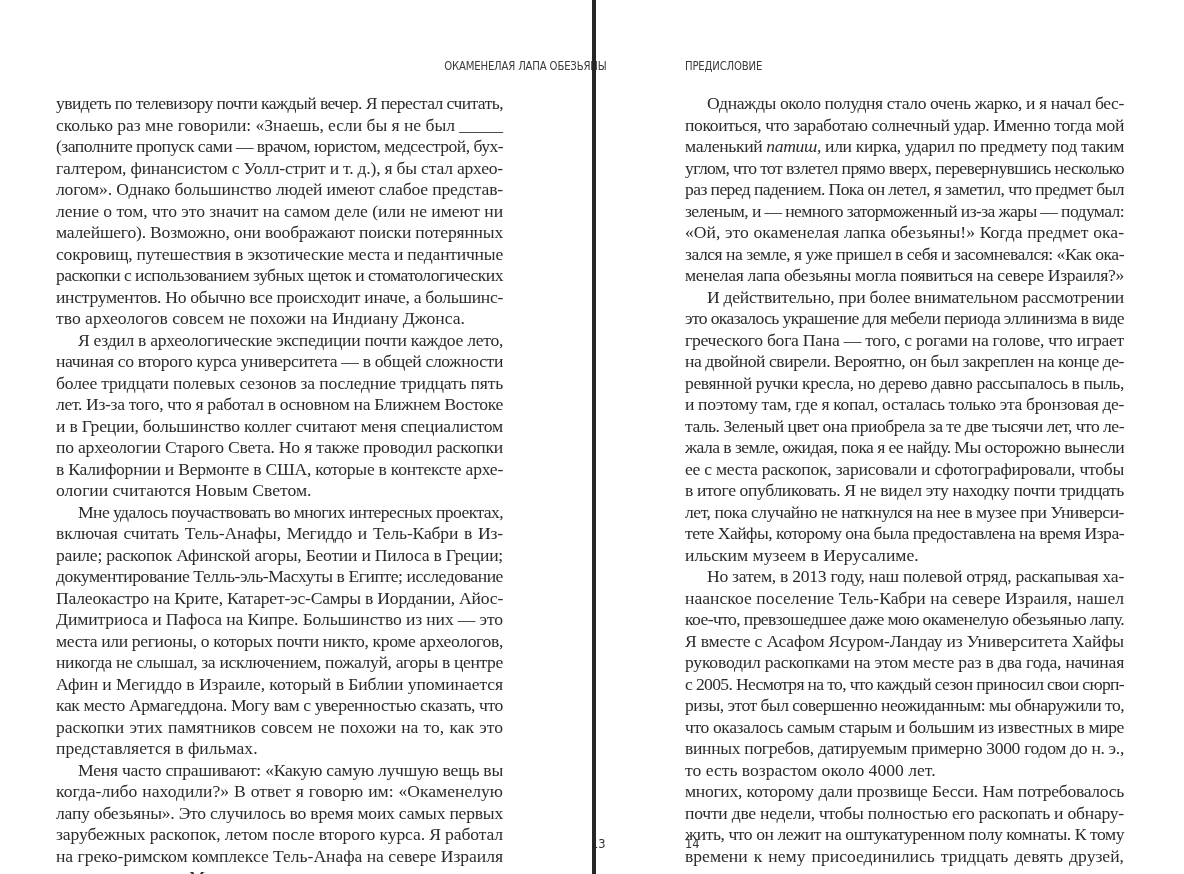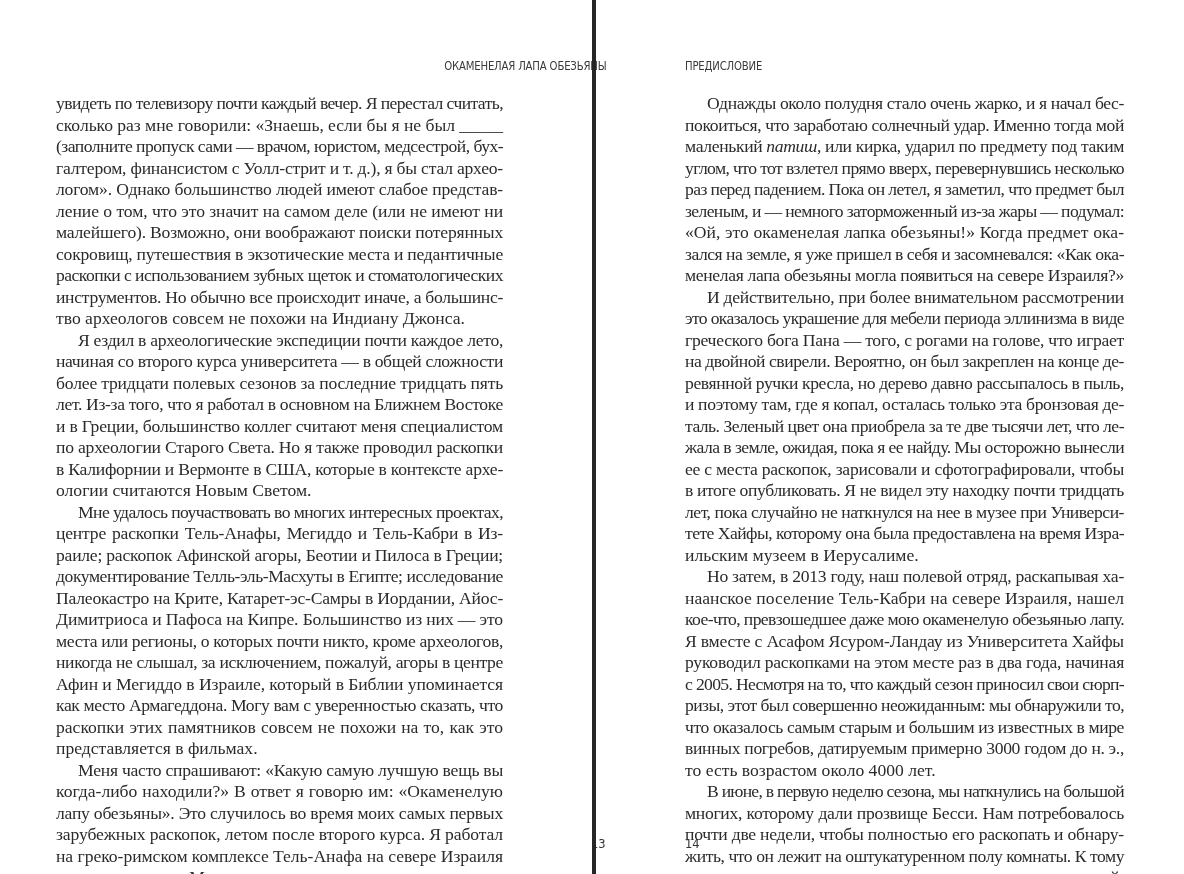--- a/index.html
+++ b/index.html
@@ -64,21 +64,21 @@
         <span class="line last">тво археологов совсем не похожи на Индиану Джонса.</span>
         <span class="line indent" style="letter-spacing: -0.289px;">Я ездил в археологические экспедиции почти каждое лето,</span>
         <span class="line" style="letter-spacing: -0.349px;">начиная со второго курса университета — в общей сложности</span>
         <span class="line" style="letter-spacing: -0.181px;">более тридцати полевых сезонов за последние тридцать пять</span>
         <span class="line" style="letter-spacing: -0.341px;">лет. Из-за того, что я работал в основном на Ближнем Востоке</span>
         <span class="line" style="letter-spacing: -0.2px;">и в Греции, большинство коллег считают меня специалистом</span>
         <span class="line" style="letter-spacing: -0.212px;">по археологии Старого Света. Но я также проводил раскопки</span>
         <span class="line" style="letter-spacing: -0.244px;">в Калифорнии и Вермонте в США, которые в контексте архе-</span>
         <span class="line last">ологии считаются Новым Светом.</span>
         <span class="line indent" style="letter-spacing: -0.581px;">Мне удалось поучаствовать во многих интересных проектах,</span>
-        <span class="line" style="letter-spacing: -0.178px;">центре раскопки Тель-Анафы, Мегиддо и Тель-Кабри в Из-</span>
+        <span class="line" style="letter-spacing: -0.178px;">включая считать Тель-Анафы, Мегиддо и Тель-Кабри в Из-</span>
         <span class="line" style="letter-spacing: -0.239px;">раиле; раскопок Афинской агоры, Беотии и Пилоса в Греции;</span>
         <span class="line" style="letter-spacing: -0.432px;">документирование Телль-эль-Масхуты в Египте; исследование</span>
         <span class="line" style="letter-spacing: -0.213px;">Палеокастро на Крите, Катарет-эс-Самры в Иордании, Айос-</span>
         <span class="line" style="letter-spacing: -0.123px;">Димитриоса и Пафоса на Кипре. Большинство из них — это</span>
         <span class="line" style="letter-spacing: -0.348px;">места или регионы, о которых почти никто, кроме археологов,</span>
         <span class="line" style="letter-spacing: -0.349px;">никогда не слышал, за исключением, пожалуй, агоры в центре</span>
         <span class="line" style="letter-spacing: -0.073px;">Афин и Мегиддо в Израиле, который в Библии упоминается</span>
         <span class="line" style="letter-spacing: -0.4px;">как место Армагеддона. Могу вам с уверенностью сказать, что</span>
         <span class="line">раскопки этих памятников совсем не похожи на то, как это</span>
         <span class="line last">представляется в фильмах.</span>
@@ -122,21 +122,20 @@
         <span class="line indent" style="letter-spacing: -0.26px;">Но затем, в 2013 году, наш полевой отряд, раскапывая ха-</span>
         <span class="line">наанское поселение Тель-Кабри на севере Израиля, нашел</span>
         <span class="line" style="letter-spacing: -0.6px;">кое-что, превзошедшее даже мою окаменелую обезьянью лапу.</span>
         <span class="line" style="letter-spacing: -0.185px;">Я вместе с Асафом Ясуром-Ландау из Университета Хайфы</span>
         <span class="line" style="letter-spacing: -0.215px;">руководил раскопками на этом месте раз в два года, начиная</span>
         <span class="line" style="letter-spacing: -0.661px;">с 2005. Несмотря на то, что каждый сезон приносил свои сюрп-</span>
         <span class="line" style="letter-spacing: -0.544px;">ризы, этот был совершенно неожиданным: мы обнаружили то,</span>
         <span class="line" style="letter-spacing: -0.403px;">что оказалось самым старым и большим из известных в мире</span>
         <span class="line" style="letter-spacing: -0.326px;">винных погребов, датируемым примерно 3000 годом до н. э.,</span>
         <span class="line last">то есть возрастом около 4000 лет.</span>
-        <span class="line indent" style="letter-spacing: -0.754px;">В июне, в первую неделю сезона, мы наткнулись на большой</span>
         <span class="line" style="letter-spacing: -0.308px;">многих, которому дали прозвище Бесси. Нам потребовалось</span>
         <span class="line" style="letter-spacing: -0.237px;">почти две недели, чтобы полностью его раскопать и обнару-</span>
         <span class="line" style="letter-spacing: -0.443px;">жить, что он лежит на оштукатуренном полу комнаты. К тому</span>
         <span class="line">времени к нему присоединились тридцать девять друзей,</span>
       </div>
     <div class="folio">14</div>
   </div>
 
 </div>
 

